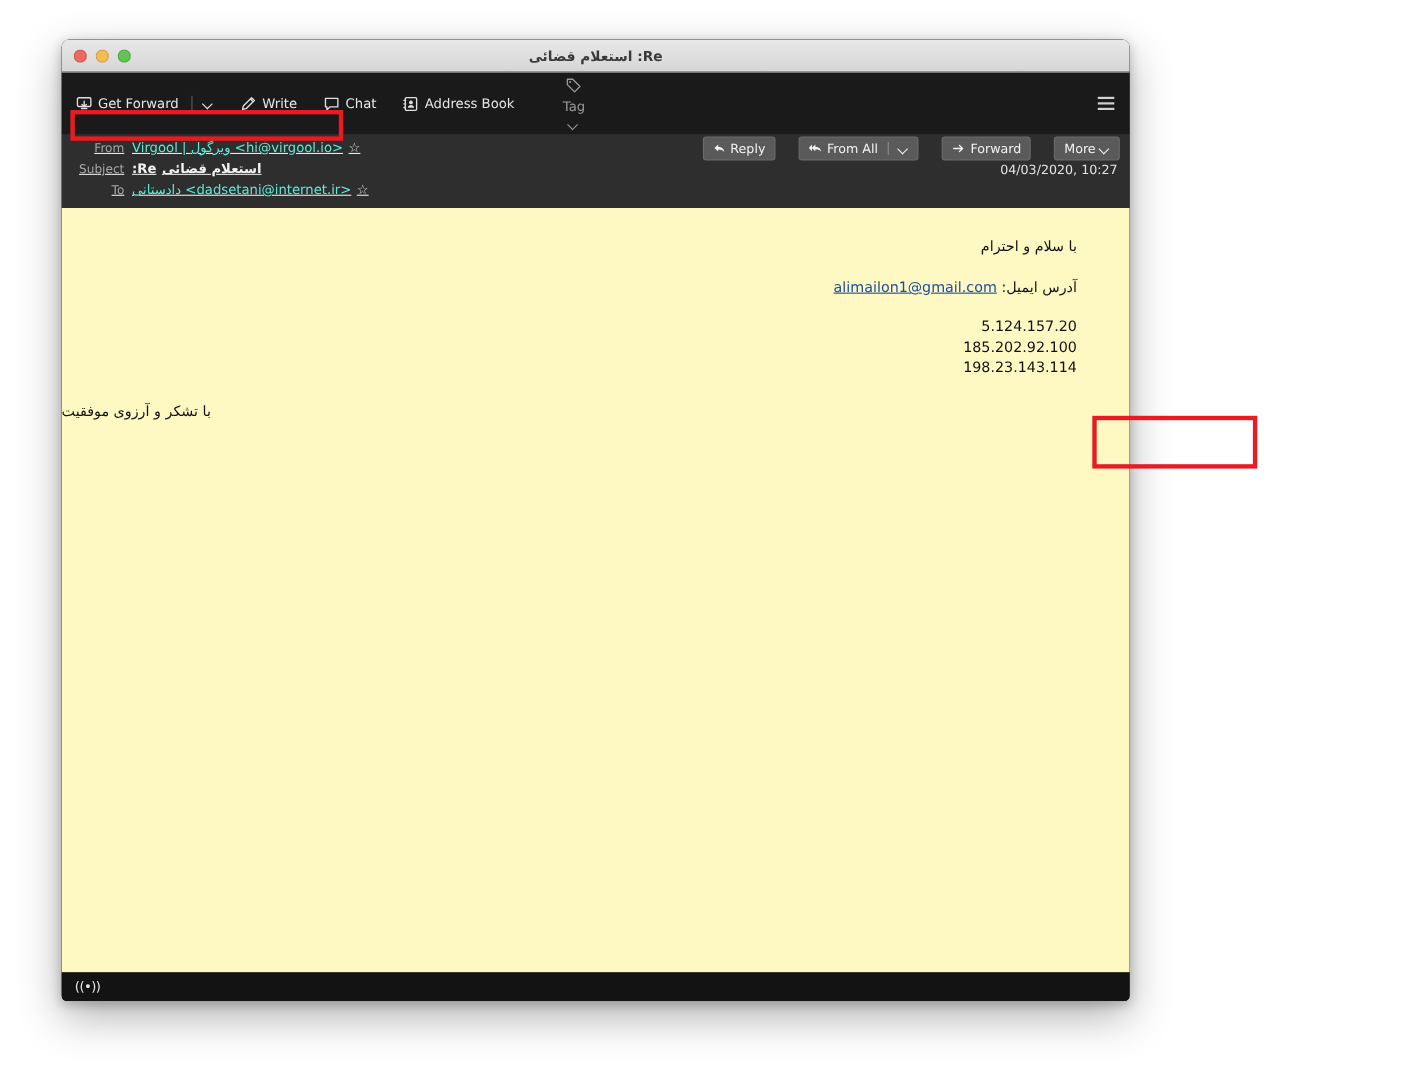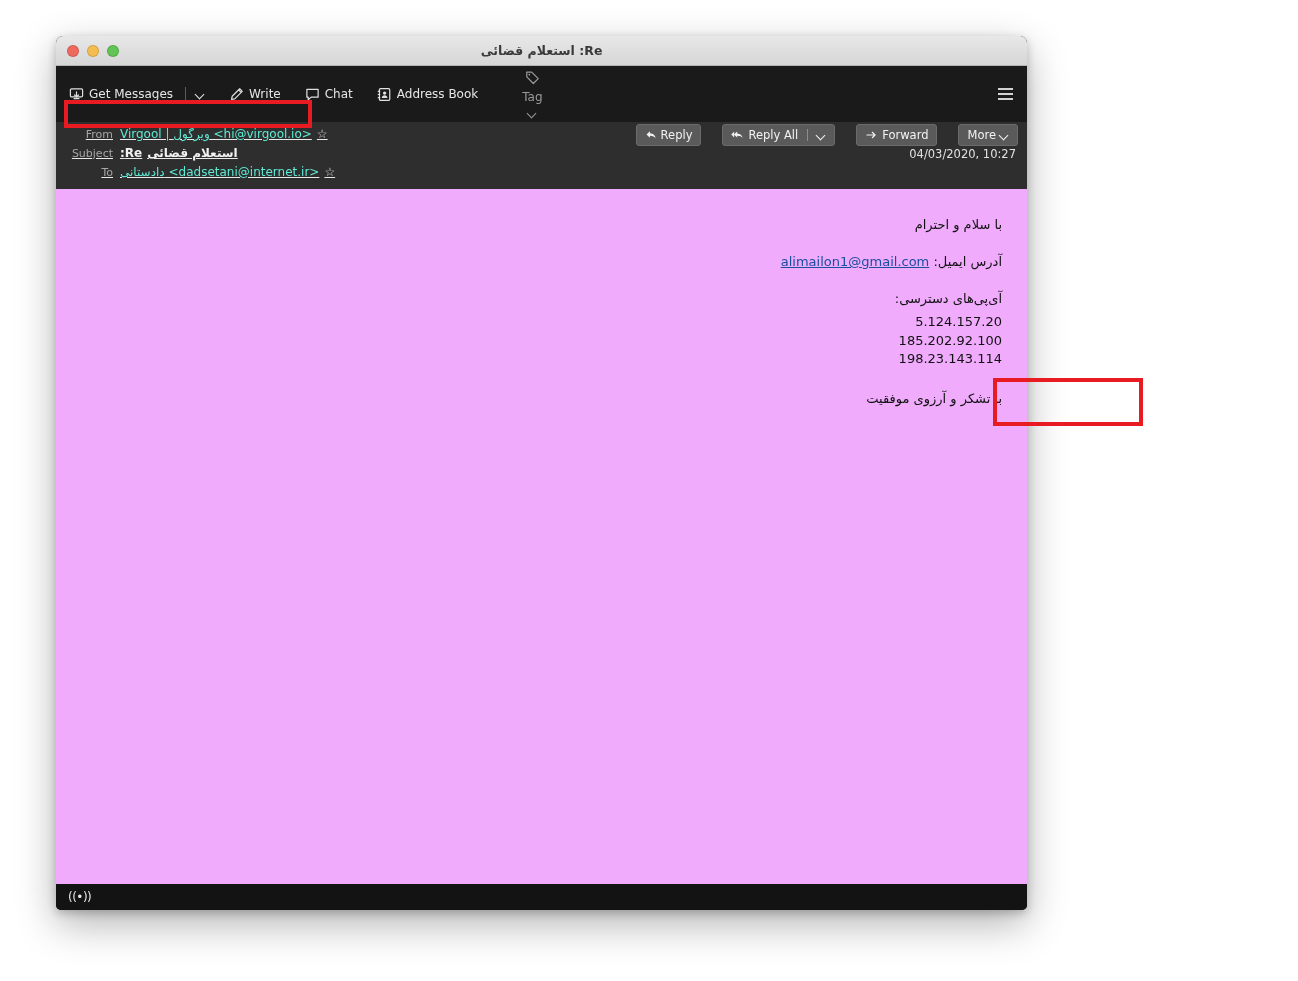--- a/index.html
+++ b/index.html
@@ -144,23 +144,23 @@
   .timestamp {
     position: absolute;
     right: 11px; top: 25px;
     color: #e2e2e2;
     font-size: 11.5px;
   }
 
   
   .msgbody {
     flex: 1 1 auto;
-    background: #f0abfc;
+    background: #fef9c3;
     direction: rtl;
-    padding: 26px 25px 0 0;
+    padding: 26px 48px 0 0;
     overflow: hidden;
   }
   .b-line {
     color: #111;
     font-size: 13px;
     line-height: 1.55;
     text-align: right;
     direction: rtl;
     margin-bottom: 17px;
   }
@@ -173,21 +173,21 @@
     display: inline-block;
   }
   .ip {
     color: #111;
     font-size: 13px;
     line-height: 1.42;
     text-align: right;
     direction: ltr;
     unicode-bidi: plaintext;
   }
-  .closing-wrap { margin-top: 22px; display: flex; justify-content: flex-start; }
+  .closing-wrap { margin-top: 22px; display: flex; justify-content: flex-end; }
   .closing {
     font-size: 13px;
     color: #111;
     direction: rtl;
   }
 
   
   .statusbar {
     flex: 0 0 26px;
     background: #131313;
@@ -222,21 +222,21 @@
   </div>
 
   <div class="toolbar">
 
     <div class="tb-btn">
       <svg width="15" height="15" viewBox="0 0 16 16">
         <rect x="1.5" y="2" width="13" height="8.5" rx="1.3" fill="none" stroke="#e0e0e0" stroke-width="1.3"></rect>
         <path d="M8 5.2v4.2M8 10.6l-2.1-2.1M8 10.6l2.1-2.1" fill="none" stroke="#e0e0e0" stroke-width="1.3" stroke-linecap="round"></path>
         <path d="M5.4 12.4h5.2" stroke="#e0e0e0" stroke-width="1.3" stroke-linecap="round"></path>
       </svg>
-      <span>Get Messages</span>
+      <span>Get Forward</span>
     </div>
     <div class="tb-sep"></div>
     <div class="tb-btn">
       <span class="caret"></span>
     </div>
 
     <div class="tb-btn" style="margin-left:8px">
       <svg width="15" height="15" viewBox="0 0 16 16">
         <path d="M11.4 1.9l2.7 2.7-8 8-3.4.7.7-3.4z" fill="none" stroke="#e0e0e0" stroke-width="1.3" stroke-linejoin="round"></path>
         <path d="M10.2 3.1l2.7 2.7" stroke="#e0e0e0" stroke-width="1.3"></path>
@@ -287,21 +287,21 @@
           <path d="M6.6 3.1L2 7.3l4.6 4.2V9.1c4 0 6.2 1.1 7.4 3.4-.3-3.9-2.6-6.4-7.4-6.7z" fill="#f2f2f2"></path>
         </svg>
         <span>Reply</span>
       </div>
 
       <div class="act-btn act-split">
         <svg width="13" height="12" viewBox="0 0 18 16">
           <path d="M4.4 3.1L0.4 7.3l4 4.2V9.4c0-.2 0-.3 0-.5z" fill="#f2f2f2"></path>
           <path d="M8.6 3.1L4 7.3l4.6 4.2V9.1c4 0 6.2 1.1 7.4 3.4-.3-3.9-2.6-6.4-7.4-6.7z" fill="#f2f2f2"></path>
         </svg>
-        <span>Reply All</span>
+        <span>From All</span>
         <span class="act-divider"></span>
         <span class="caret"></span>
       </div>
 
       <div class="act-btn">
         <svg width="13" height="12" viewBox="0 0 16 16">
           <path d="M2 8h10M9 4.4L12.8 8 9 11.6" fill="none" stroke="#f2f2f2" stroke-width="1.6" stroke-linecap="round" stroke-linejoin="round"></path>
         </svg>
         <span>Forward</span>
       </div>
@@ -338,21 +338,20 @@
       </div>
     </div>
   </div>
 
   <div class="msgbody">
     <div class="b-line">با سلام و احترام</div>
     <div class="b-line">
       <span>آدرس ایمیل:</span>
       <a class="link" href="#">alimailon1@gmail.com</a>
     </div>
-    <div class="b-line tight">آی‌پی‌های دسترسی:</div>
     <div>
       <div class="ip">5.124.157.20</div>
       <div class="ip">185.202.92.100</div>
       <div class="ip">198.23.143.114</div>
     </div>
     <div class="closing-wrap">
       <div class="closing">با تشکر و آرزوی موفقیت</div>
     </div>
   </div>
 

